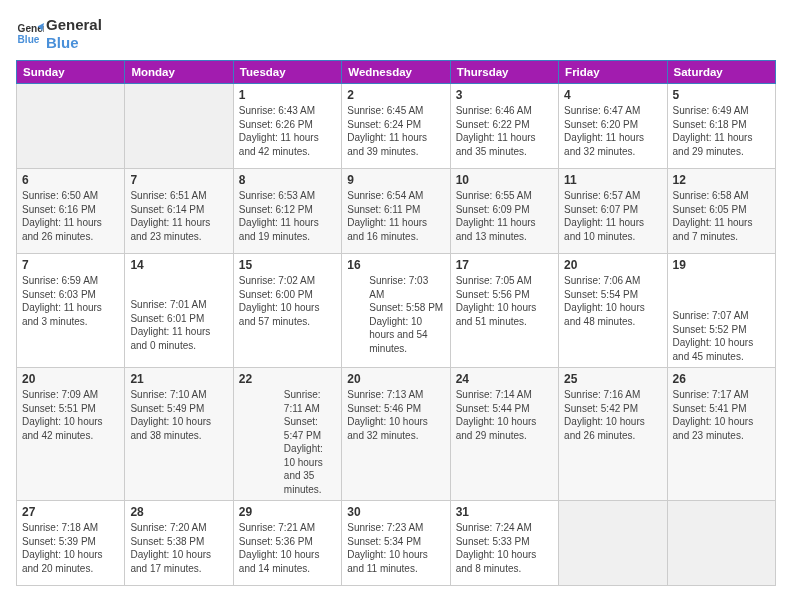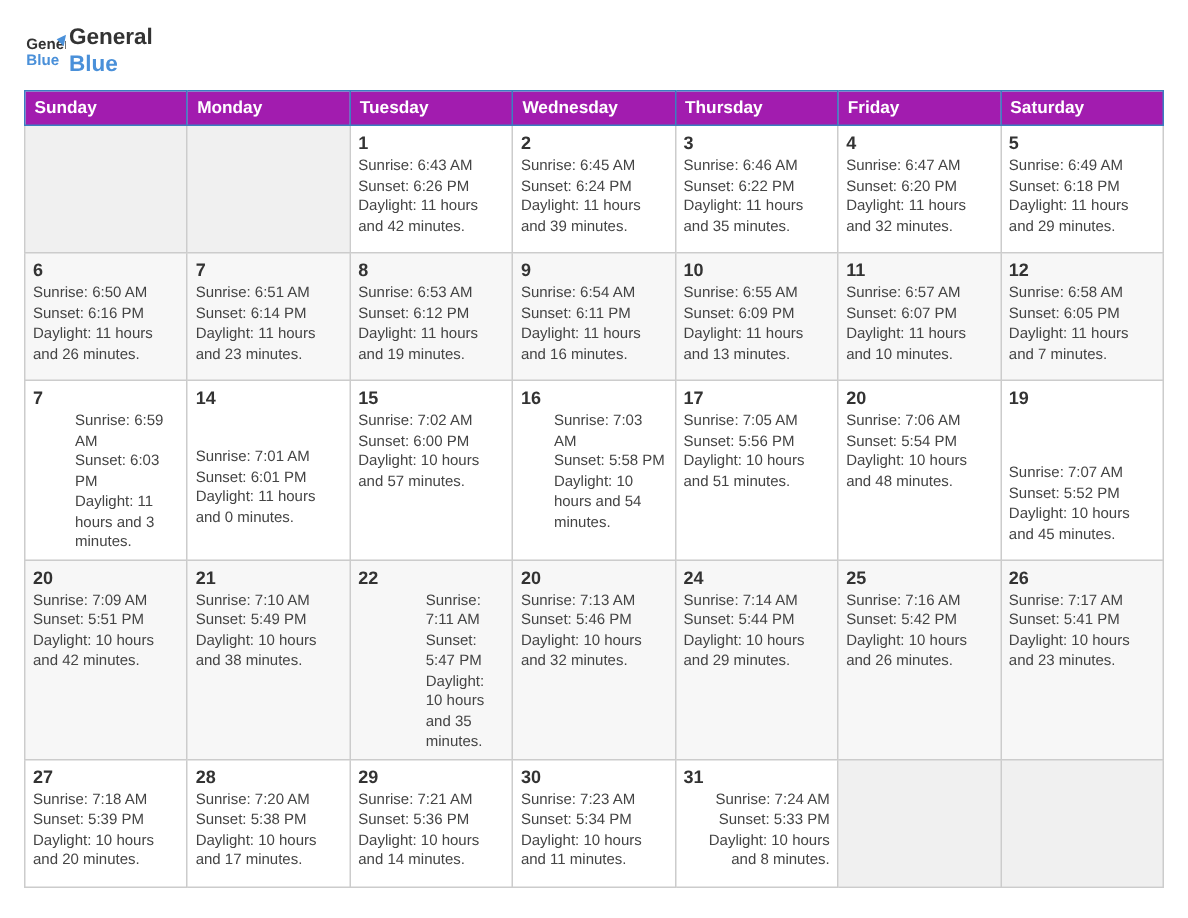--- a/index.html
+++ b/index.html
@@ -194,21 +194,21 @@
         <td>
           <span class="day-num">12</span>
           <div class="day-info" style="white-space: pre-line;">Sunrise: 6:58 AM
 Sunset: 6:05 PM
 Daylight: 11 hours and 7 minutes.</div>
         </td>
       </tr>
       <tr>
         <td>
           <span class="day-num">7</span>
-          <div class="day-info" style="white-space: pre-line; margin-left: 28px;">Sunrise: 6:59 AM
+          <div class="day-info" style="white-space: pre-line;">Sunrise: 6:59 AM
 Sunset: 6:03 PM
 Daylight: 11 hours and 3 minutes.</div>
         </td>
         <td>
           <span class="day-num">14</span>
           <div class="day-info" style="white-space: pre-line; margin-top: 26px;">Sunrise: 7:01 AM
 Sunset: 6:01 PM
 Daylight: 11 hours and 0 minutes.</div>
         </td>
         <td>
@@ -306,21 +306,21 @@
 Daylight: 10 hours and 14 minutes.</div>
         </td>
         <td>
           <span class="day-num">30</span>
           <div class="day-info" style="white-space: pre-line;">Sunrise: 7:23 AM
 Sunset: 5:34 PM
 Daylight: 10 hours and 11 minutes.</div>
         </td>
         <td>
           <span class="day-num">31</span>
-          <div class="day-info" style="white-space: pre-line; text-align: right;">Sunrise: 7:24 AM
+          <div class="day-info" style="white-space: pre-line;">Sunrise: 7:24 AM
 Sunset: 5:33 PM
 Daylight: 10 hours and 8 minutes.</div>
         </td>
         <td class="empty"></td>
         <td class="empty"></td>
       </tr>
     </tbody>
 </table>
 
 </body></html>

